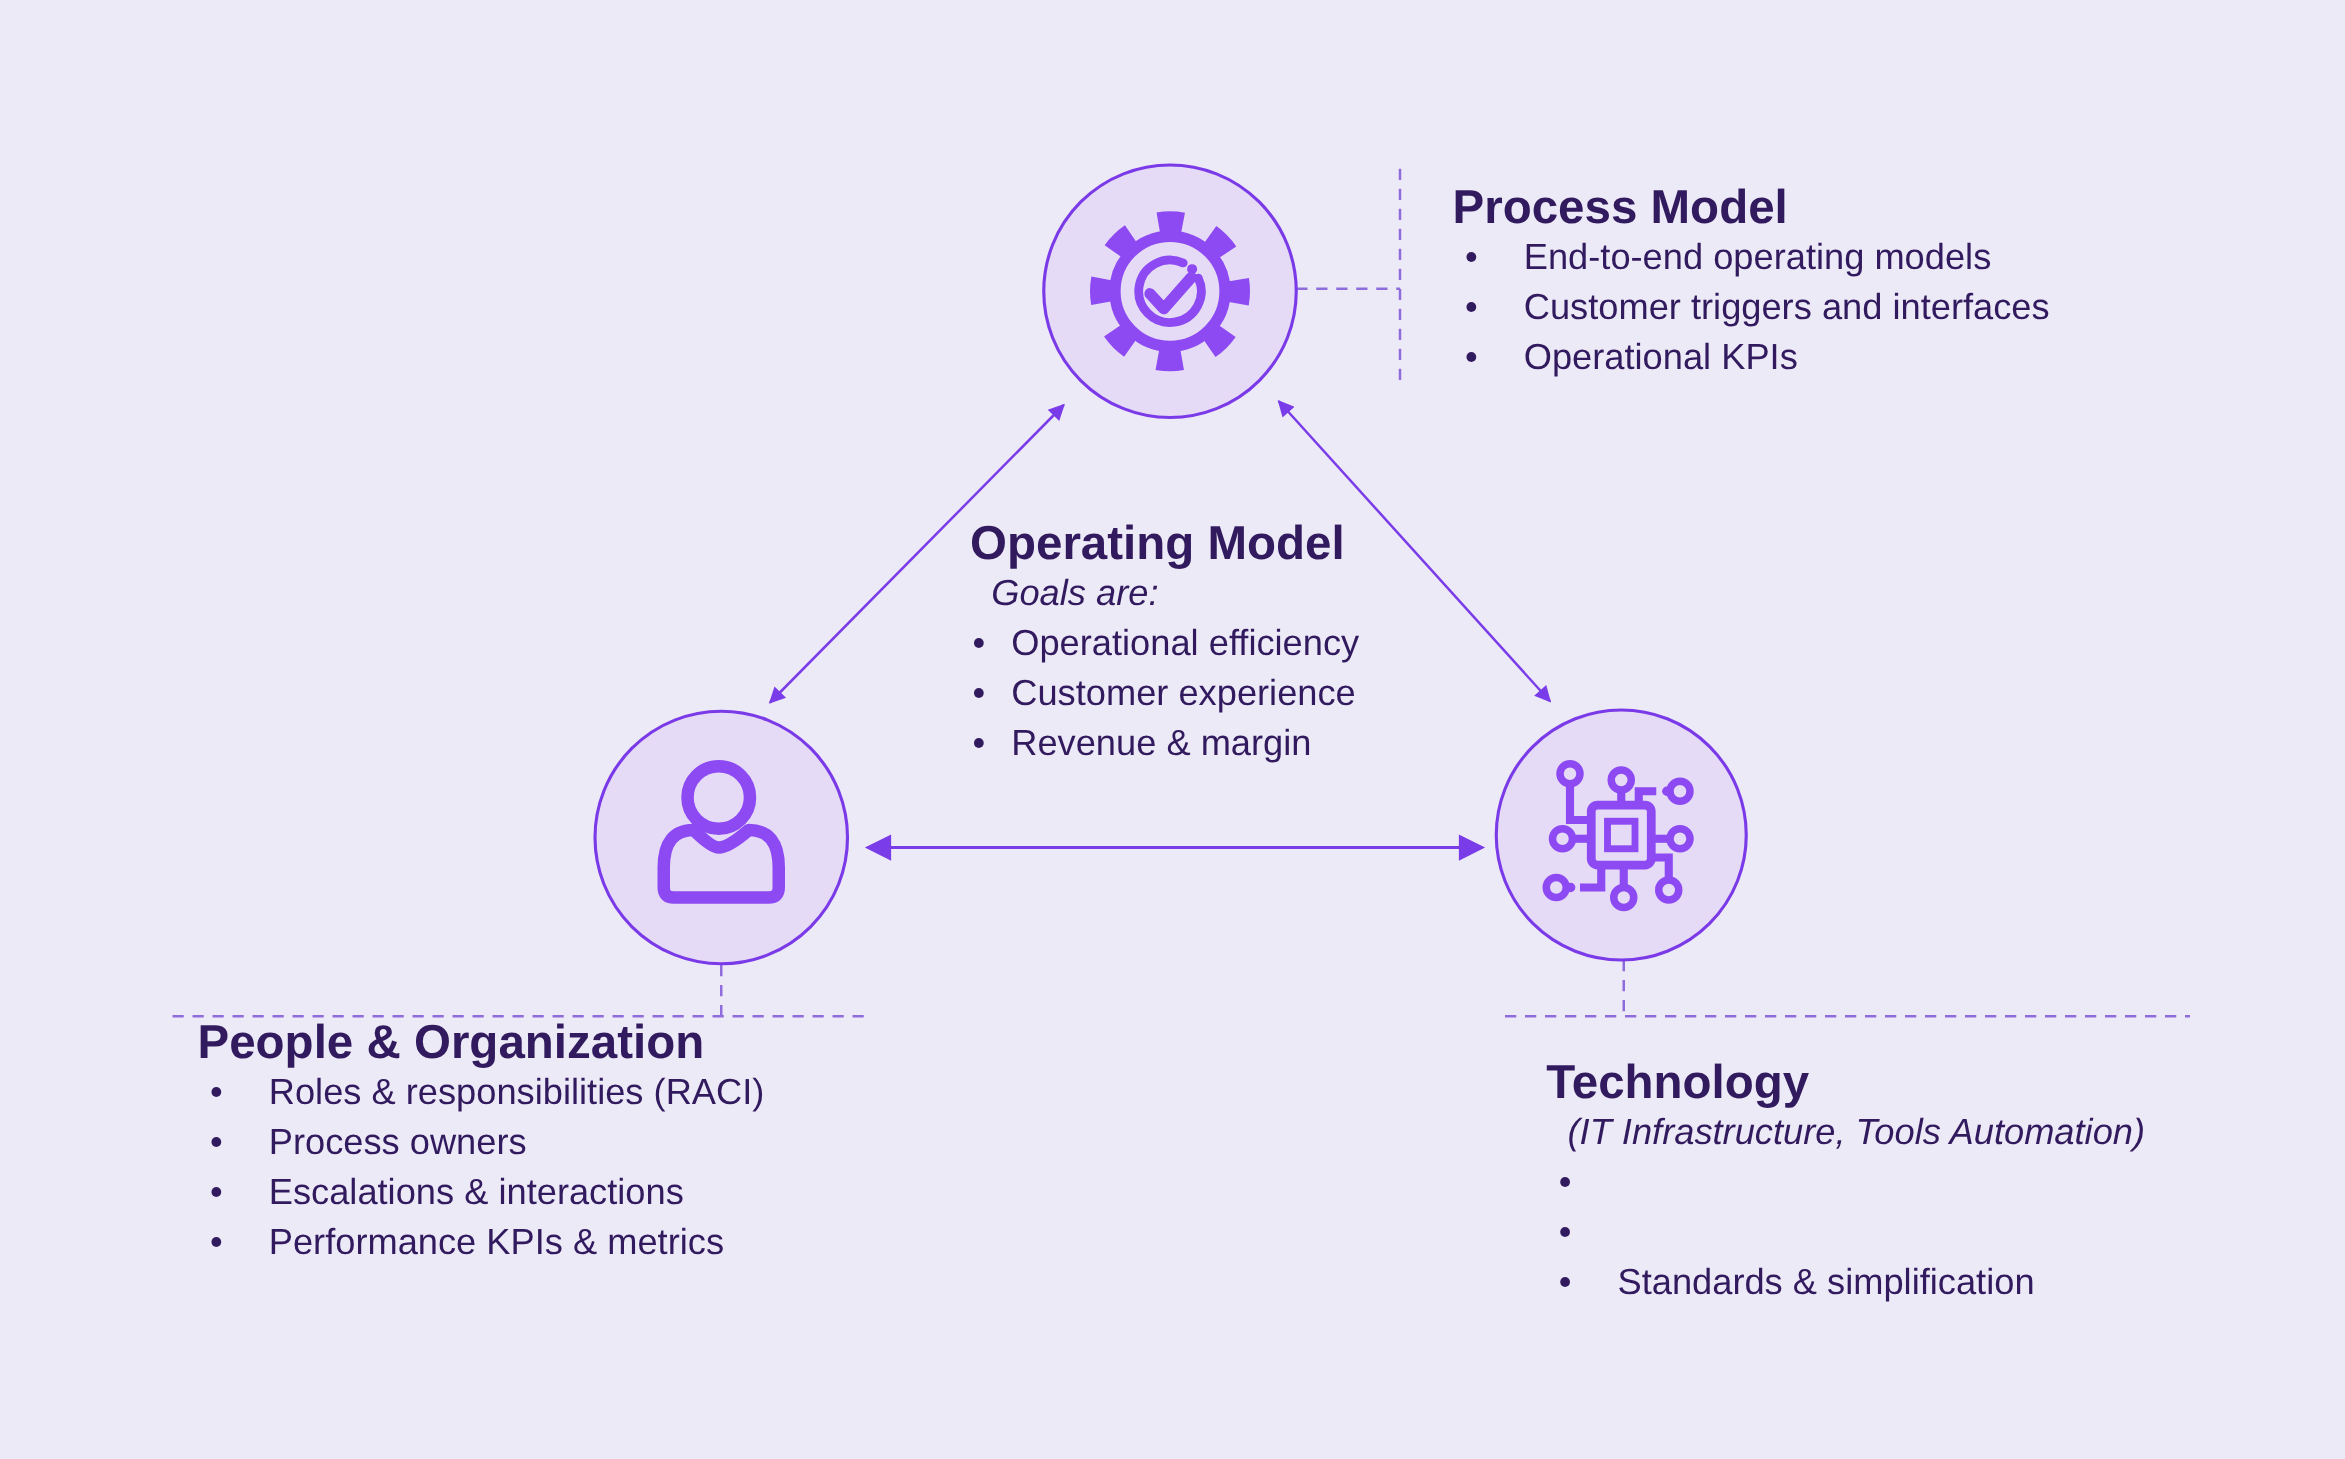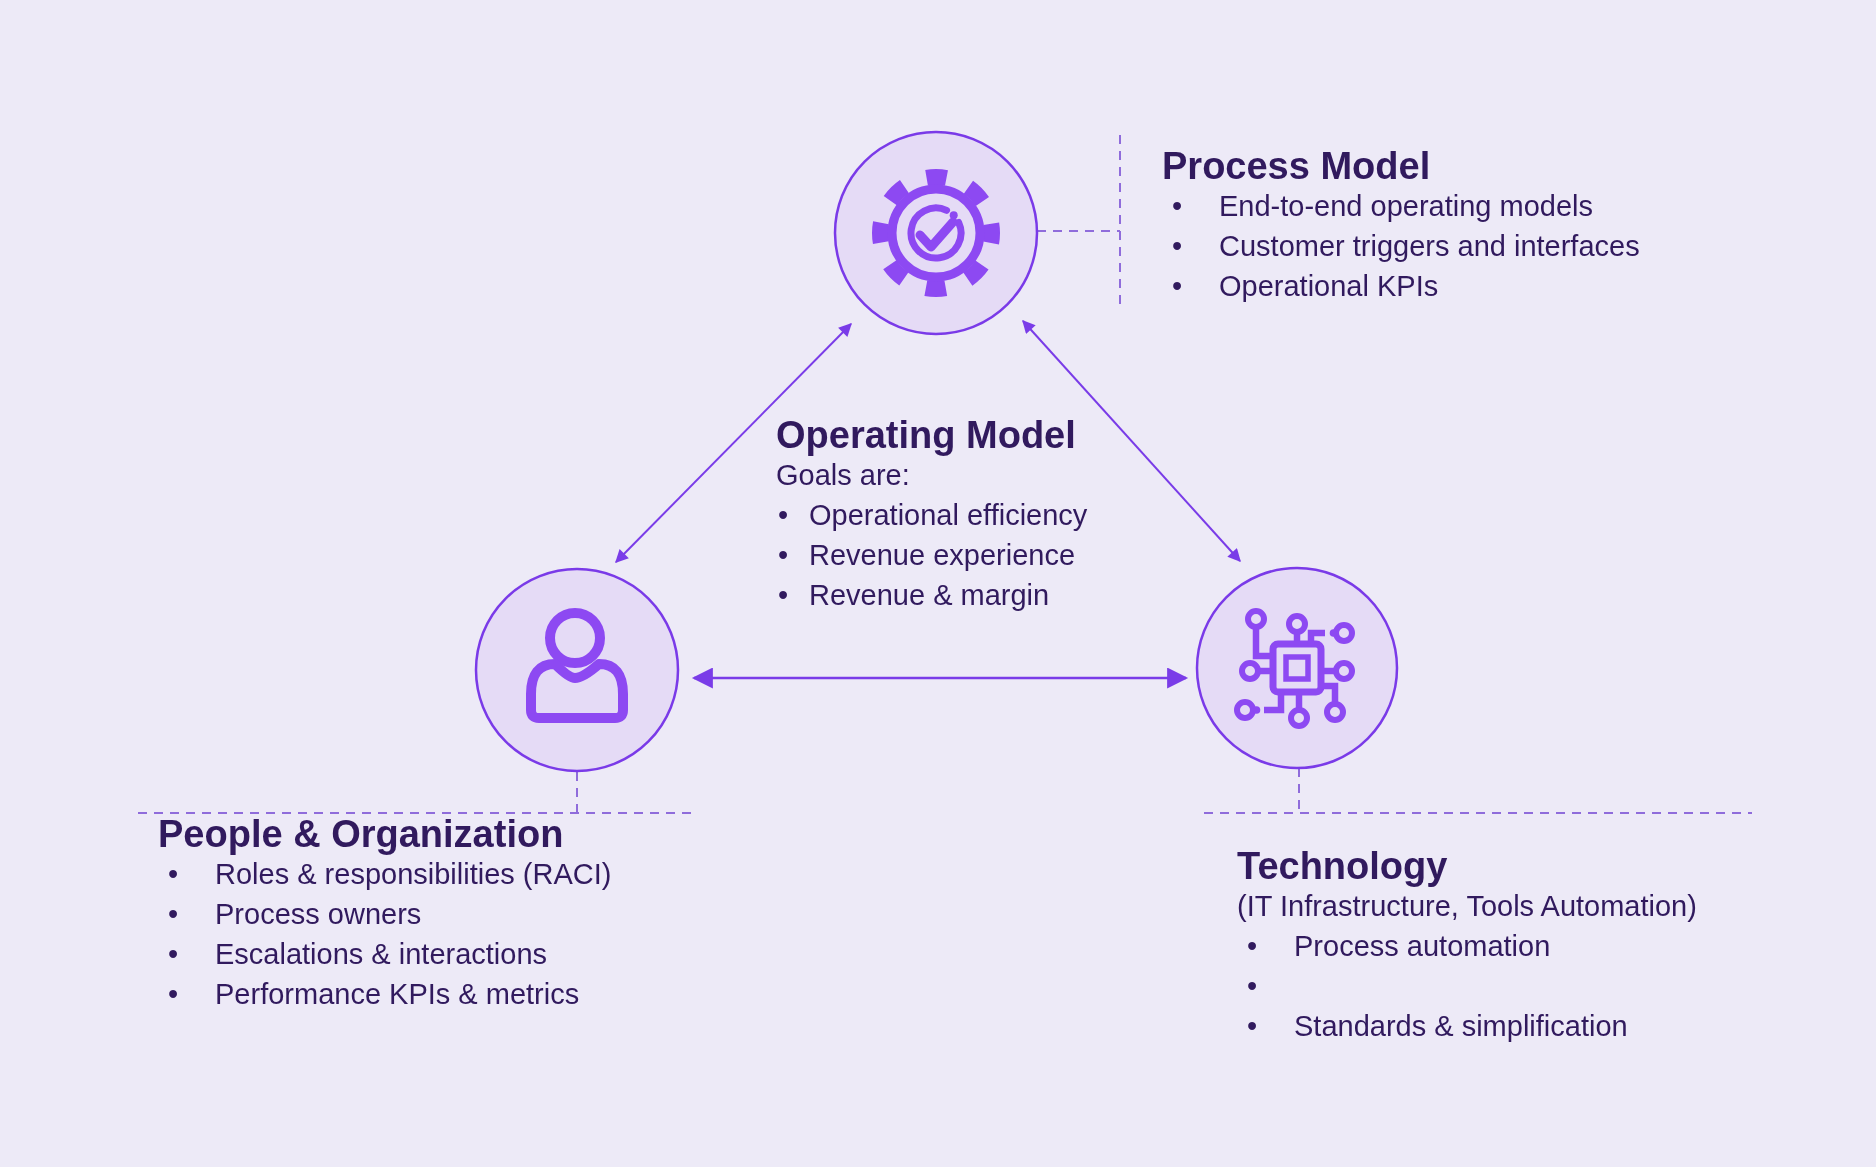--- a/index.html
+++ b/index.html
@@ -7,21 +7,21 @@
     position:relative;
     width:1876px;height:1167px;
     background:#edeaf7;
     font-family:"Liberation Sans", sans-serif;
     color:#311a5e;
     overflow:hidden;
   }
   svg.layer{position:absolute;left:0;top:0;}
   .block{position:absolute;font-size:29px;line-height:40px;color:#311a5e;}
   .block .title{font-weight:700;font-size:38px;line-height:40px;}
-  .block .subtitle{}
+  .block .subtitle{font-style:italic;margin-left:17px;}
   .row{display:flex;align-items:flex-start;}
   .row .marker{flex:0 0 auto;text-align:left;}
   .wide-indent .marker{width:57px;padding-left:10px;box-sizing:border-box;}
   .narrow-indent .marker{width:33px;padding-left:2px;box-sizing:border-box;}
 </style>
 </head>
 <body>
 
 <div class="stage">
 
@@ -113,21 +113,21 @@
 
   <div class="block narrow-indent" style="left:776px;top:415px;width:420px;">
     <div class="title">Operating Model</div>
     <div class="subtitle">Goals are:</div>
     <div class="row">
       <span class="marker">•</span>
       <span>Operational efficiency</span>
     </div>
     <div class="row">
       <span class="marker">•</span>
-      <span>Revenue experience</span>
+      <span>Customer experience</span>
     </div>
     <div class="row">
       <span class="marker">•</span>
       <span>Revenue &amp; margin</span>
     </div>
   </div>
 
   <div class="block wide-indent" style="left:158px;top:814px;width:560px;">
     <div class="title">People &amp; Organization</div>
     <div class="row">
@@ -146,21 +146,20 @@
       <span class="marker">•</span>
       <span>Performance KPIs &amp; metrics</span>
     </div>
   </div>
 
   <div class="block wide-indent" style="left:1237px;top:846px;width:580px;">
     <div class="title">Technology</div>
     <div class="subtitle">(IT Infrastructure, Tools Automation)</div>
     <div class="row">
       <span class="marker">•</span>
-      <span>Process automation</span>
     </div>
     <div class="row">
       <span class="marker">•</span>
     </div>
     <div class="row">
       <span class="marker">•</span>
       <span>Standards &amp; simplification</span>
     </div>
   </div>
 

